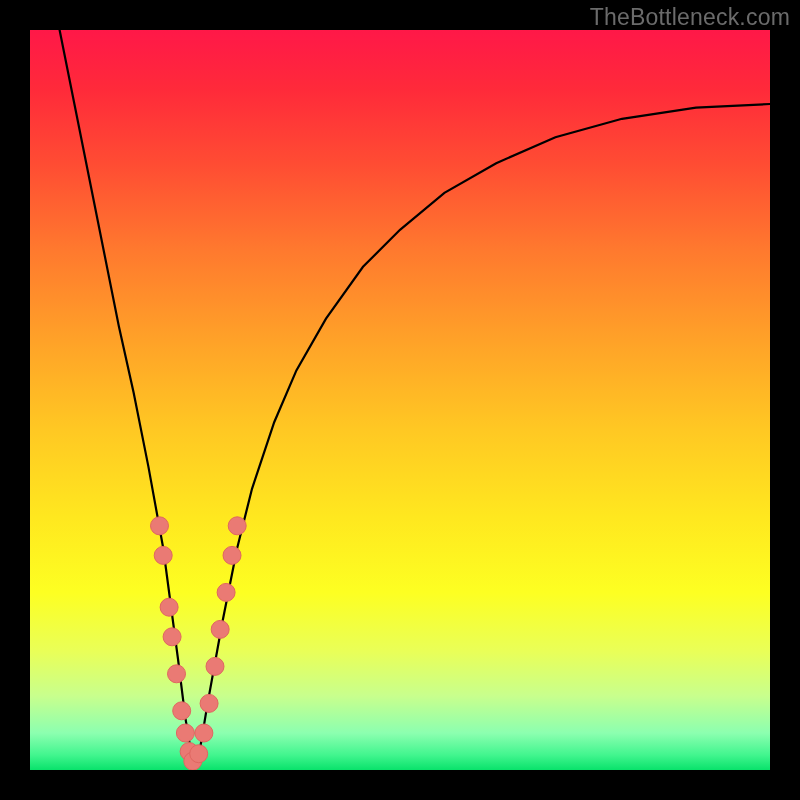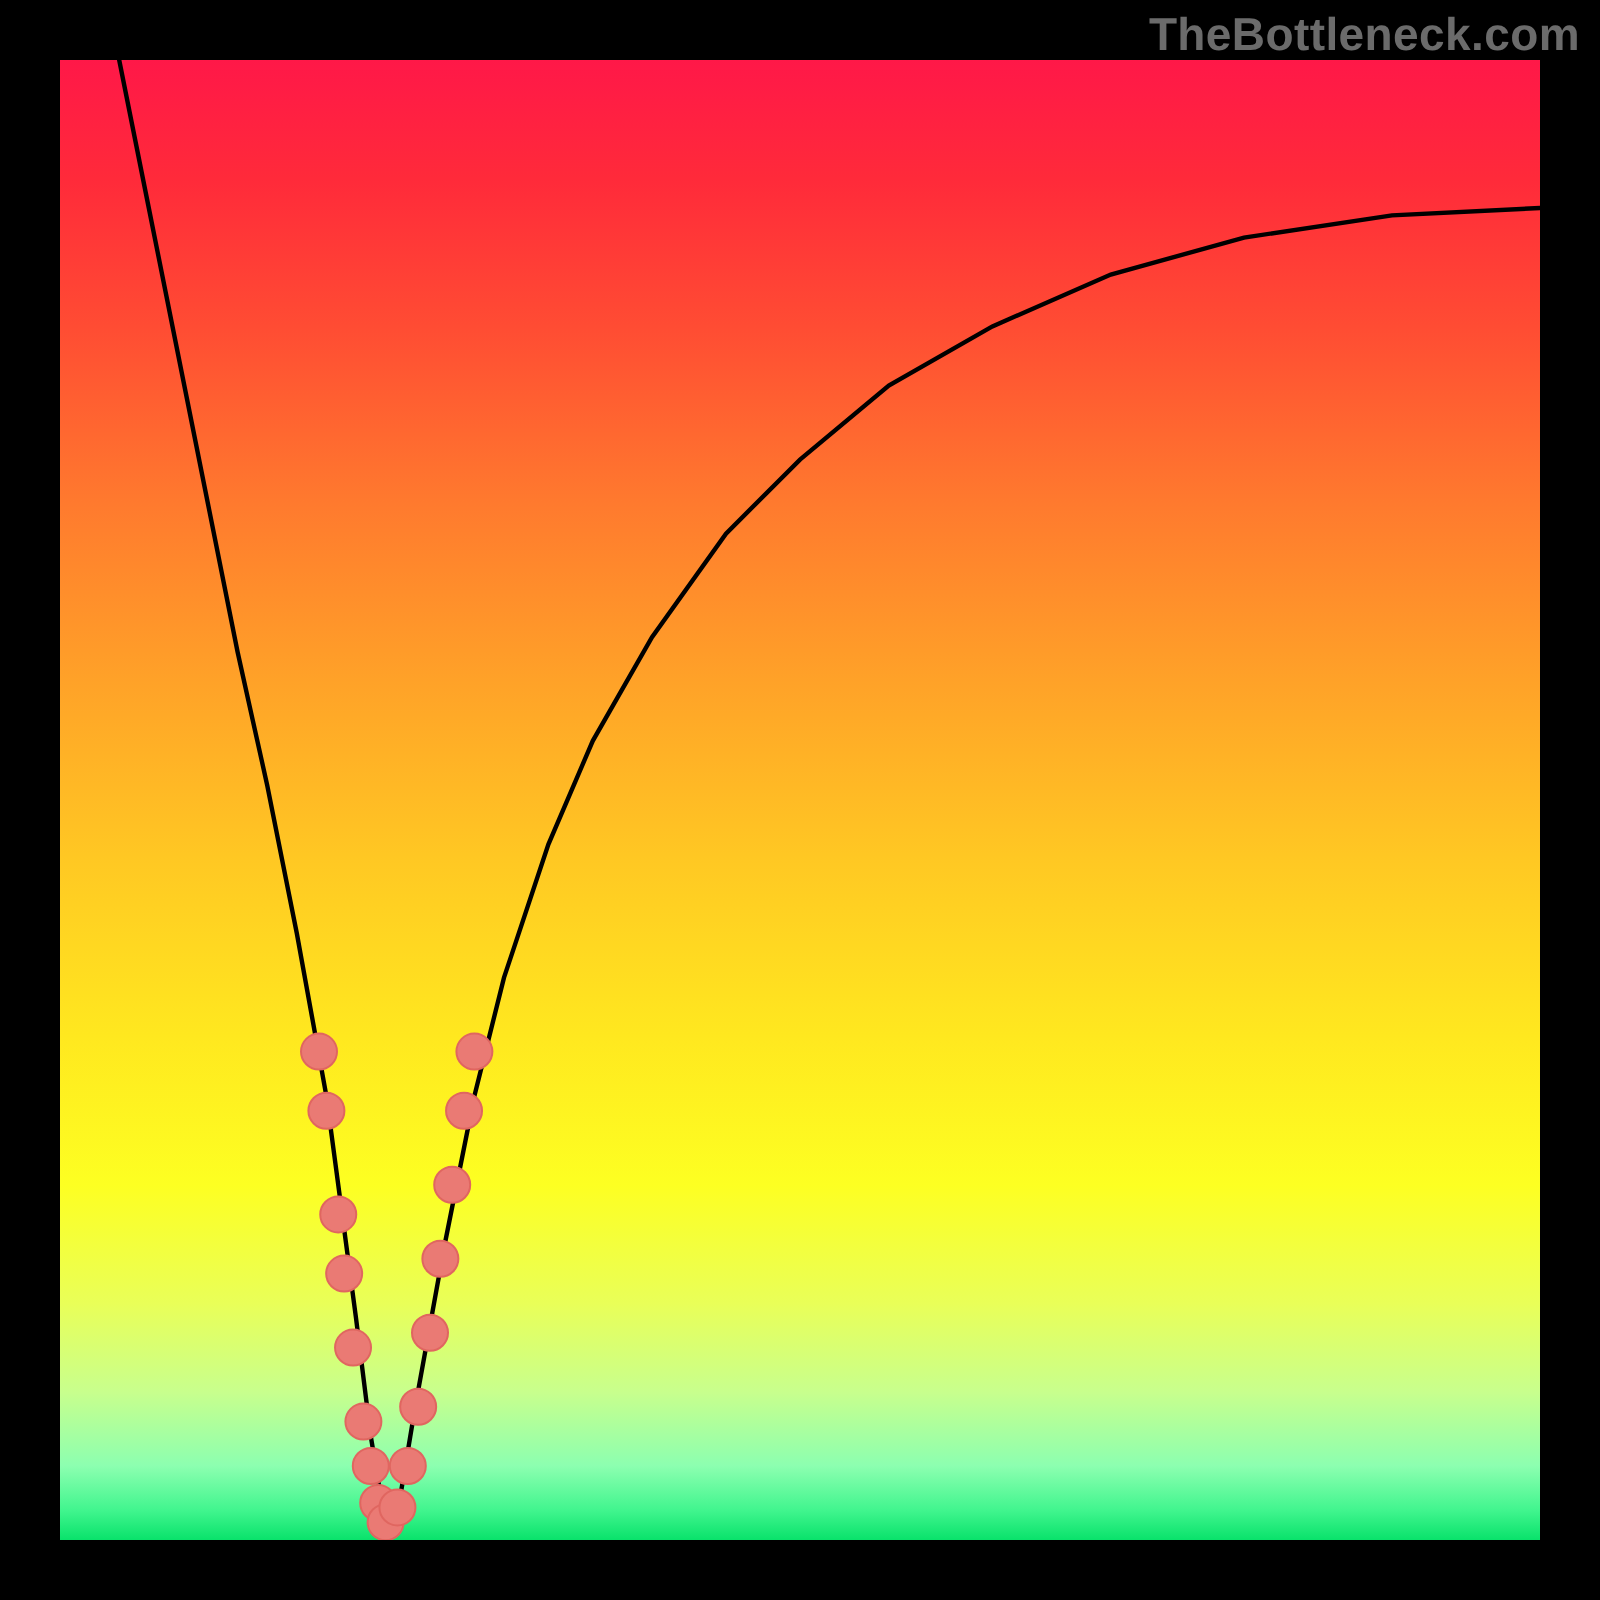--- a/index.html
+++ b/index.html
@@ -47,21 +47,21 @@
     top: 0;
     width: 740px;
     height: 740px;
   }
   .watermark {
     position: absolute;
     top: 4px;
     right: 10px;
     color: #6b6b6b;
     font-size: 23px;
-    font-weight: 700;
+    font-weight: 400;
     letter-spacing: 0.2px;
     user-select: none;
   }
 </style>
 </head>
 <body>
 
 <div class="frame">
   <div class="plot">
     <svg viewBox="0 0 740 740">

